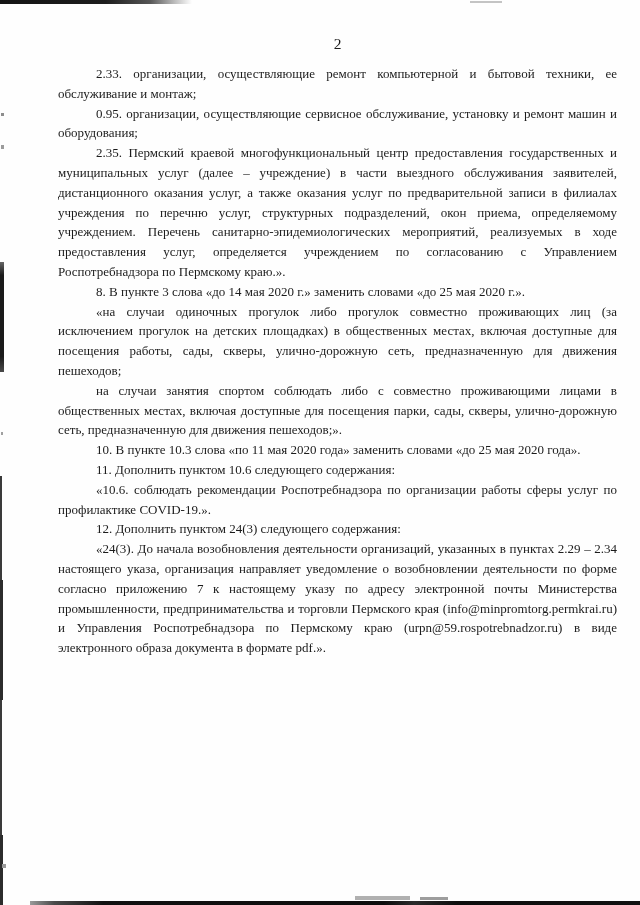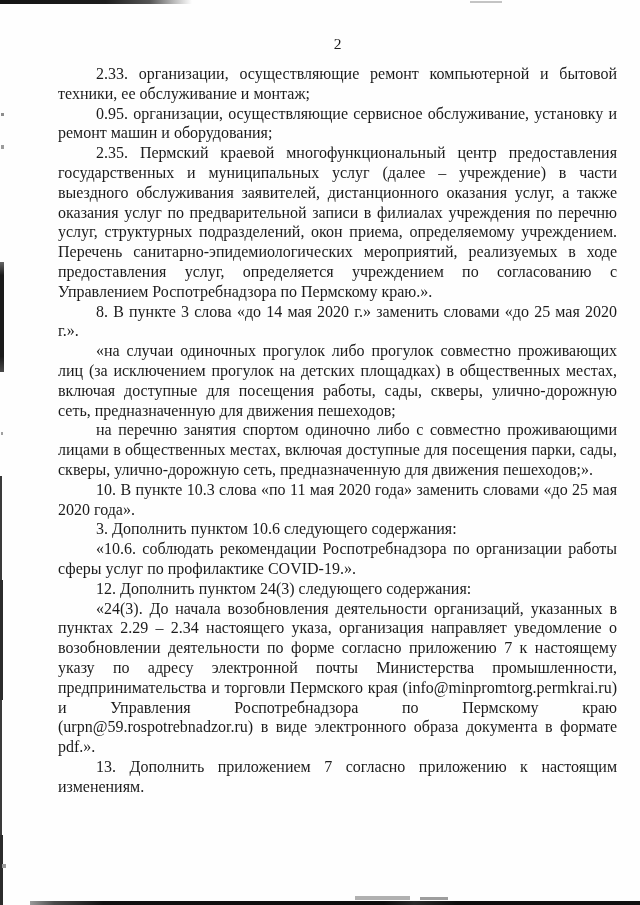--- a/index.html
+++ b/index.html
@@ -20,21 +20,21 @@
     width: 559px;
     text-align: center;
     font-size: 15.5px;
     line-height: 20px;
   }
   .content {
     position: absolute;
     top: 64px;
     left: 58px;
     width: 559px;
-    font-size: 16px;
+    font-size: 13px;
     line-height: 19.8px;
     text-align: justify;
     text-justify: inter-word;
   }
   .content p.para {
     margin: 0;
     padding: 0;
     text-indent: 38px;
   }
   
@@ -85,22 +85,21 @@
   <div class="artifact a-bottom-smudge-2"></div>
 
   <div class="page-number">2</div>
 
   <div class="content">
       <p class="para">2.33. организации, осуществляющие ремонт компьютерной и бытовой техники, ее обслуживание и монтаж;</p>
       <p class="para">0.95. организации, осуществляющие сервисное обслуживание, установку и ремонт машин и оборудования;</p>
       <p class="para">2.35. Пермский краевой многофункциональный центр предоставления государственных и муниципальных услуг (далее – учреждение) в части выездного обслуживания заявителей, дистанционного оказания услуг, а также оказания услуг по предварительной записи в филиалах учреждения по перечню услуг, структурных подразделений, окон приема, определяемому учреждением. Перечень санитарно-эпидемиологических мероприятий, реализуемых в ходе предоставления услуг, определяется учреждением по согласованию с Управлением Роспотребнадзора по Пермскому краю.».</p>
       <p class="para">8. В пункте 3 слова «до 14 мая 2020 г.» заменить словами «до 25 мая 2020 г.».</p>
       <p class="para">«на случаи одиночных прогулок либо прогулок совместно проживающих лиц (за исключением прогулок на детских площадках) в общественных местах, включая доступные для посещения работы, сады, скверы, улично-дорожную сеть, предназначенную для движения пешеходов;</p>
-      <p class="para">на перечню занятия спортом одиночно либо с совместно проживающими лицами в общественных местах, включая доступные для посещения парки, сады, скверы, улично-дорожную сеть, предназначенную для движения пешеходов;».</p>
+      <p class="para">на случаи занятия спортом соблюдать либо с совместно проживающими лицами в общественных местах, включая доступные для посещения парки, сады, скверы, улично-дорожную сеть, предназначенную для движения пешеходов;».</p>
       <p class="para">10. В пункте 10.3 слова «по 11 мая 2020 года» заменить словами «до 25 мая 2020 года».</p>
-      <p class="para">3. Дополнить пунктом 10.6 следующего содержания:</p>
+      <p class="para">11. Дополнить пунктом 10.6 следующего содержания:</p>
       <p class="para">«10.6. соблюдать рекомендации Роспотребнадзора по организации работы сферы услуг по профилактике COVID-19.».</p>
       <p class="para">12. Дополнить пунктом 24(3) следующего содержания:</p>
       <p class="para">«24(3). До начала возобновления деятельности организаций, указанных в пунктах 2.29 – 2.34 настоящего указа, организация направляет уведомление о возобновлении деятельности по форме согласно приложению 7 к настоящему указу по адресу электронной почты Министерства промышленности, предпринимательства и торговли Пермского края (info@minpromtorg.permkrai.ru) и Управления Роспотребнадзора по Пермскому краю (urpn@59.rospotrebnadzor.ru) в виде электронного образа документа в формате pdf.».</p>
-      <p class="para">13. Дополнить приложением 7 согласно приложению к настоящим изменениям.</p>
     </div>
 
 </div>
 
 </body></html>

